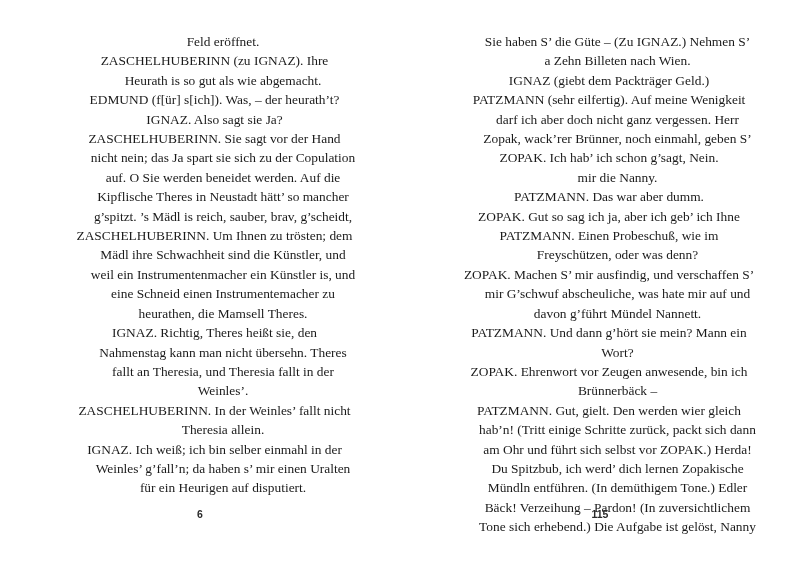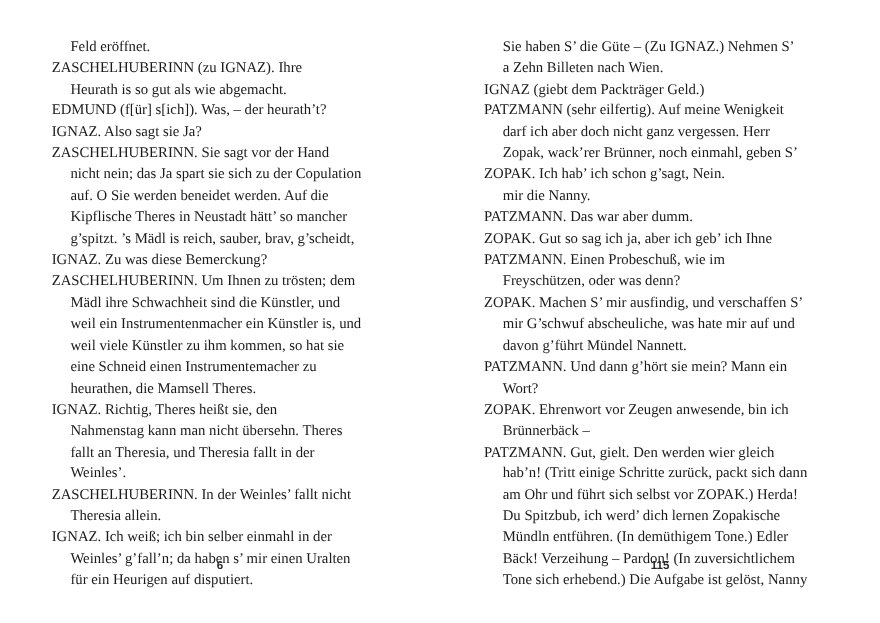--- a/index.html
+++ b/index.html
@@ -32,21 +32,21 @@
     padding: 32px 18px 0 47px;
   }
   .page-right {
     left: 400px;
     width: 400px;
     padding: 32px 22px 0 40px;
   }
   .textblock {
     font-size: 13.4px;
     line-height: 19.4px;
-    text-align: left;
+    text-align: center;
   }
   .ln {
     display: block;
     white-space: pre;
   }
   .ln.ind {
     padding-left: 17px;
   }
   .it {
   }
@@ -92,25 +92,23 @@
         <div class="ln ind"><span class="ro">Feld eröffnet.</span></div>
         <div class="ln"><span class="ro">ZASCHELHUBERINN </span><span class="it">(zu </span><span class="ro">IGNAZ</span><span class="it">)</span><span class="ro">. Ihre</span></div>
         <div class="ln ind"><span class="ro">Heurath is so gut als wie abgemacht.</span></div>
         <div class="ln"><span class="ro">EDMUND </span><span class="it">(f[ür] s[ich])</span><span class="ro">. Was, – der heurath’t?</span></div>
         <div class="ln"><span class="ro">IGNAZ. Also sagt sie Ja?</span></div>
         <div class="ln"><span class="ro">ZASCHELHUBERINN. Sie sagt vor der Hand</span></div>
         <div class="ln ind"><span class="ro">nicht nein; das Ja spart sie sich zu der Copulation</span></div>
         <div class="ln ind"><span class="ro">auf. O Sie werden beneidet werden. Auf die</span></div>
         <div class="ln ind"><span class="ro">Kipflische Theres in Neustadt hätt’ so mancher</span></div>
         <div class="ln ind"><span class="ro">g’spitzt. ’s Mädl is reich, sauber, brav, g’scheidt,</span></div>
-        <div class="ln"><span class="ro">IGNAZ. Zu was diese Bemerckung?</span></div>
         <div class="ln"><span class="ro">ZASCHELHUBERINN. Um Ihnen zu trösten; dem</span></div>
         <div class="ln ind"><span class="ro">Mädl ihre Schwachheit sind die Künstler, und</span></div>
         <div class="ln ind"><span class="ro">weil ein Instrumentenmacher ein Künstler is, und</span></div>
-        <div class="ln ind"><span class="ro">weil viele Künstler zu ihm kommen, so hat sie</span></div>
         <div class="ln ind"><span class="ro">eine Schneid einen Instrumentemacher zu</span></div>
         <div class="ln ind"><span class="ro">heurathen, die Mamsell Theres.</span></div>
         <div class="ln"><span class="ro">IGNAZ. Richtig, Theres heißt sie, den</span></div>
         <div class="ln ind"><span class="ro">Nahmenstag kann man nicht übersehn. Theres</span></div>
         <div class="ln ind"><span class="ro">fallt an Theresia, und Theresia fallt in der</span></div>
         <div class="ln ind"><span class="ro">Weinles’.</span></div>
         <div class="ln"><span class="ro">ZASCHELHUBERINN. In der Weinles’ fallt nicht</span></div>
         <div class="ln ind"><span class="ro">Theresia allein.</span></div>
         <div class="ln"><span class="ro">IGNAZ. Ich weiß; ich bin selber einmahl in der</span></div>
         <div class="ln ind"><span class="ro">Weinles’ g’fall’n; da haben s’ mir einen Uralten</span></div>

